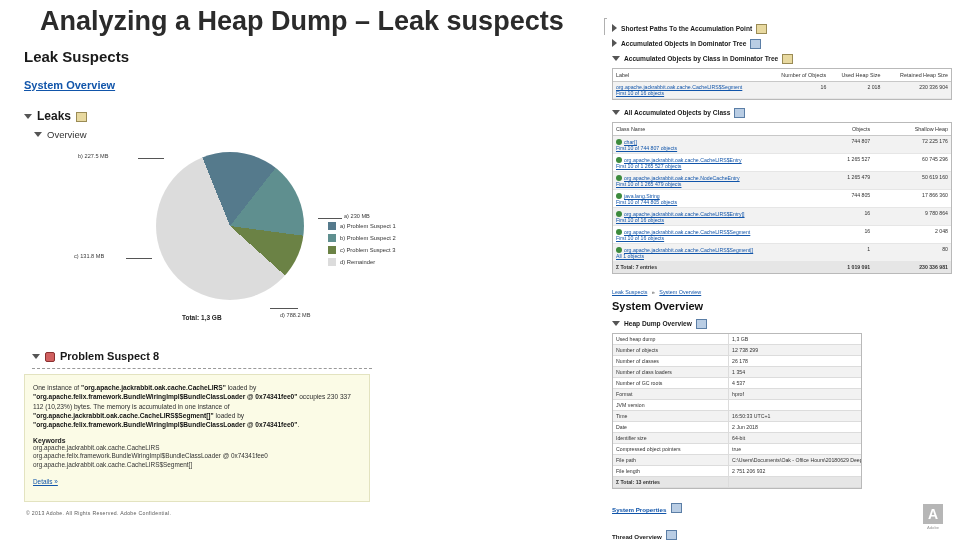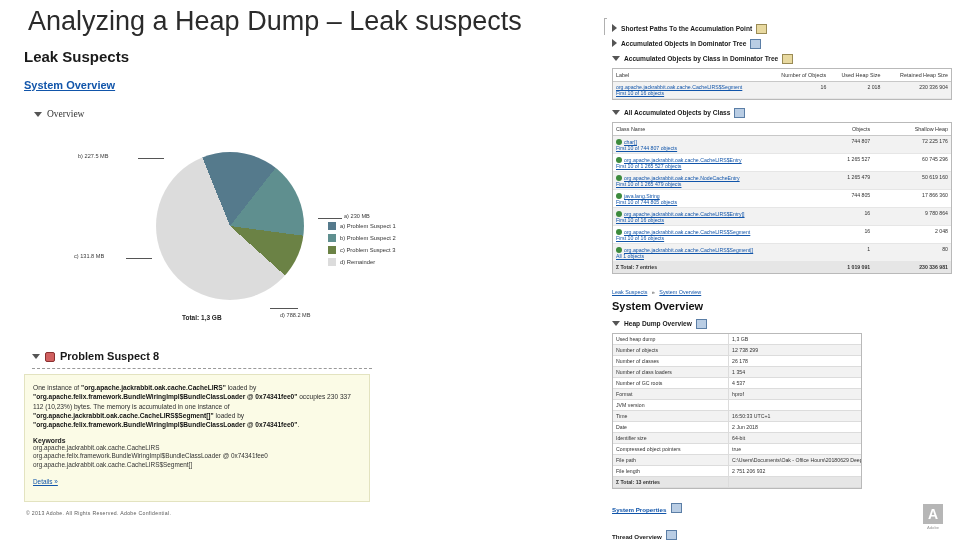--- a/index.html
+++ b/index.html
@@ -6,22 +6,22 @@
     margin: 0; padding: 0;
     width: 960px; height: 540px;
     background: #ffffff;
     font-family: "Liberation Sans", sans-serif;
     overflow: hidden;
   }
   .slide { position: relative; width: 960px; height: 540px; background: #fff; }
 
   
   .slide-title {
-    position: absolute; left: 28px; top: 6px;
-    font-size: 27px; color: #2b2b2b; font-weight: 400;
+    position: absolute; left: 40px; top: 6px;
+    font-size: 27px; color: #2b2b2b; font-weight: 700;
     letter-spacing: 0px; white-space: nowrap; text-align: center;
   }
 
   
   .left-col { position: absolute; left: 24px; top: 48px; width: 380px; }
   .lr-h1 { font-size: 15px; font-weight: bold; color: #1a1a1a; margin: 0 0 10px 0; }
   .lr-link {
     display: inline-block; font-size: 11px; font-weight: bold; color: #1155aa;
     text-decoration: underline; margin-bottom: 12px;
   }
@@ -164,22 +164,27 @@
 <body>
 
 <div class="slide">
 
   <div class="slide-title">Analyzing a Heap Dump – Leak suspects</div>
 
   <div class="left-col">
     <div class="lr-h1">Leak Suspects</div>
     <a class="lr-link">System Overview</a>
 
-
-    <div class="lr-section" style="margin-left:10px;font-family:Liberation Serif, serif;">
+    <div class="lr-section">
+      <span class="tri"></span>
+      <span class="lr-h2">Leaks</span>
+      <span class="mini-icon"></span>
+    </div>
+
+    <div class="lr-section" style="margin-left:10px;">
       <span class="tri"></span>
       <span class="lr-h3">Overview</span>
     </div>
   </div>
 
   <div class="chart-wrap">
     <div class="pie">
       <div class="pie-slice" id="pie-gfx" style="background: conic-gradient(from -22deg, rgb(85, 122, 140) 0deg, rgb(85, 122, 140) 60.11deg, rgb(95, 143, 143) 60.11deg, rgb(95, 143, 143) 119.56deg, rgb(107, 130, 69) 119.56deg, rgb(107, 130, 69) 154.01deg, rgb(220, 220, 220) 154.01deg, rgb(220, 220, 220) 360deg); filter: drop-shadow(rgb(255, 255, 255) 0px 0px 0px);"></div>
     </div>
 

